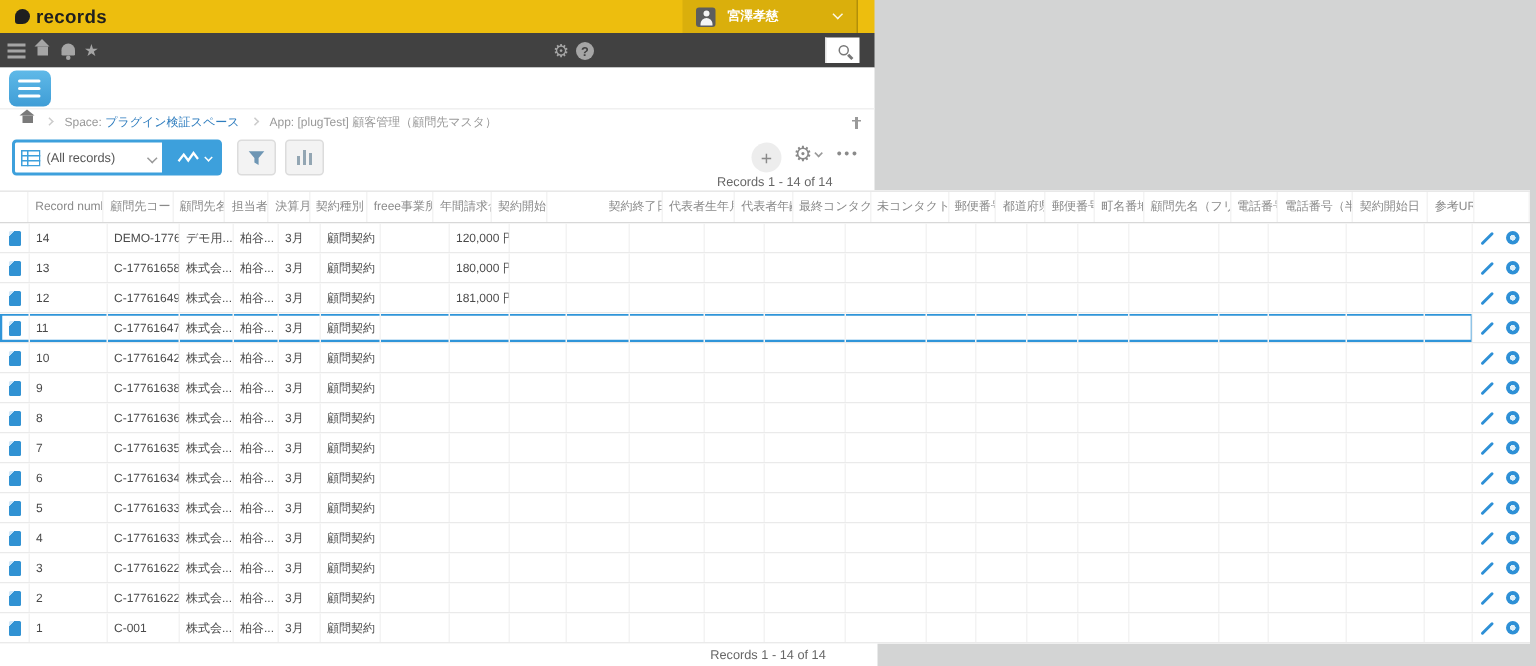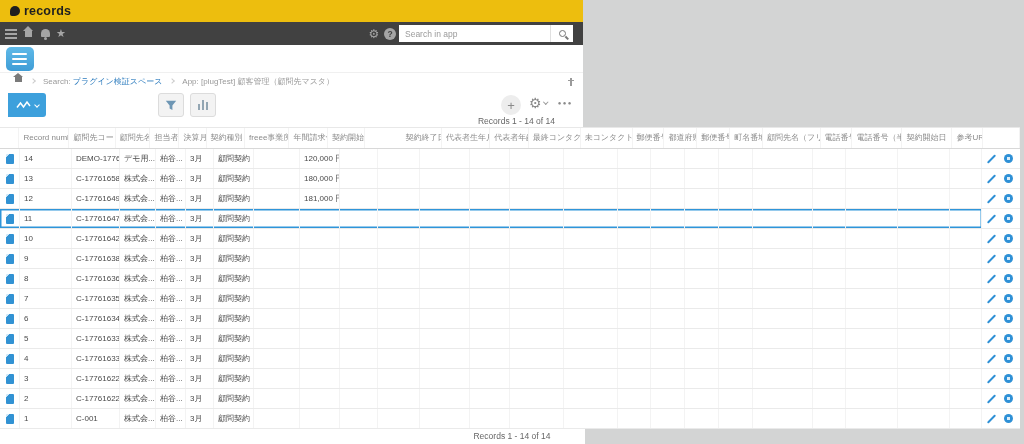--- a/index.html
+++ b/index.html
@@ -94,62 +94,76 @@
   .footer-label { position:absolute; left:0; top:431px; width:1024px; text-align:center; font-size:8.5px; color:#666; }
 </style>
 </head>
 <body>
 
 <div class="topbar">
   <div class="logo">
     <span class="logo-mark"></span>
     <span class="logo-text">records</span>
   </div>
+  <div class="user-block">
+    <span class="avatar"></span>
+    <span class="user-name">宮澤孝慈</span>
+    <span class="chev user-chev"></span>
+  </div>
 </div>
 
 <div class="navbar">
   <span class="nav-ico hamburger">
       <i></i>
     </span>
   <span class="nav-ico home">
       <i></i>
     </span>
   <span class="nav-ico bell">
       <i></i>
     </span>
   <span class="nav-ico star">★</span>
   <span class="nav-ico nav-gear">⚙</span>
   <span class="nav-ico help">
       <i>?</i>
     </span>
-  <input class="search-box" type="text" placeholder="Search in app" style="">
   <span class="search-btn">
       <span class="mag"></span>
     </span>
 </div>
 
 <div class="panel">
   <span class="app-icon">
       <i></i>
       <i></i>
       <i></i>
     </span>
 
   <div class="crumbs">
     <span class="crumb-home"></span>
     <span class="crumb-sep"></span>
-    <span>Search:</span>&nbsp;
+    <span>Space:</span>&nbsp;
     <span class="crumb-link">プラグイン検証スペース</span>
     <span class="crumb-sep"></span>
     <span>App: [plugTest] 顧客管理（顧問先マスタ）</span>
     <span class="pin-ico"></span>
   </div>
 
   <div class="toolbar">
     <div class="view-group">
+      <div class="view-select">
+        <svg width="13" height="11" viewBox="0 0 13 11">
+          <rect x="0.5" y="0.5" width="12" height="10" fill="none" stroke="#3da0dc"></rect>
+          <line x1="0" y1="3.8" x2="13" y2="3.8" stroke="#3da0dc"></line>
+          <line x1="0" y1="7.2" x2="13" y2="7.2" stroke="#3da0dc"></line>
+          <line x1="4.5" y1="0" x2="4.5" y2="11" stroke="#3da0dc"></line>
+        </svg>
+        <span class="view-label">(All records)</span>
+        <span class="chev chev-gray"></span>
+      </div>
       <div class="switch-btn">
         <svg width="15" height="10" viewBox="0 0 15 10">
           <polyline points="1,7.5 4.5,3 7.5,7 11,2 14,6" fill="none" stroke="#ffffff" stroke-width="1.5"></polyline>
         </svg>
         <span class="chev" style="width:4px;height:4px;"></span>
       </div>
     </div>
     <div class="sq-btn filter-btn">
       <svg width="12" height="11" viewBox="0 0 12 11">
         <path d="M0.8 0.8 H11.2 L7.4 5.4 V10 L4.6 8.4 V5.4 Z" fill="#6e96b4"></path>

